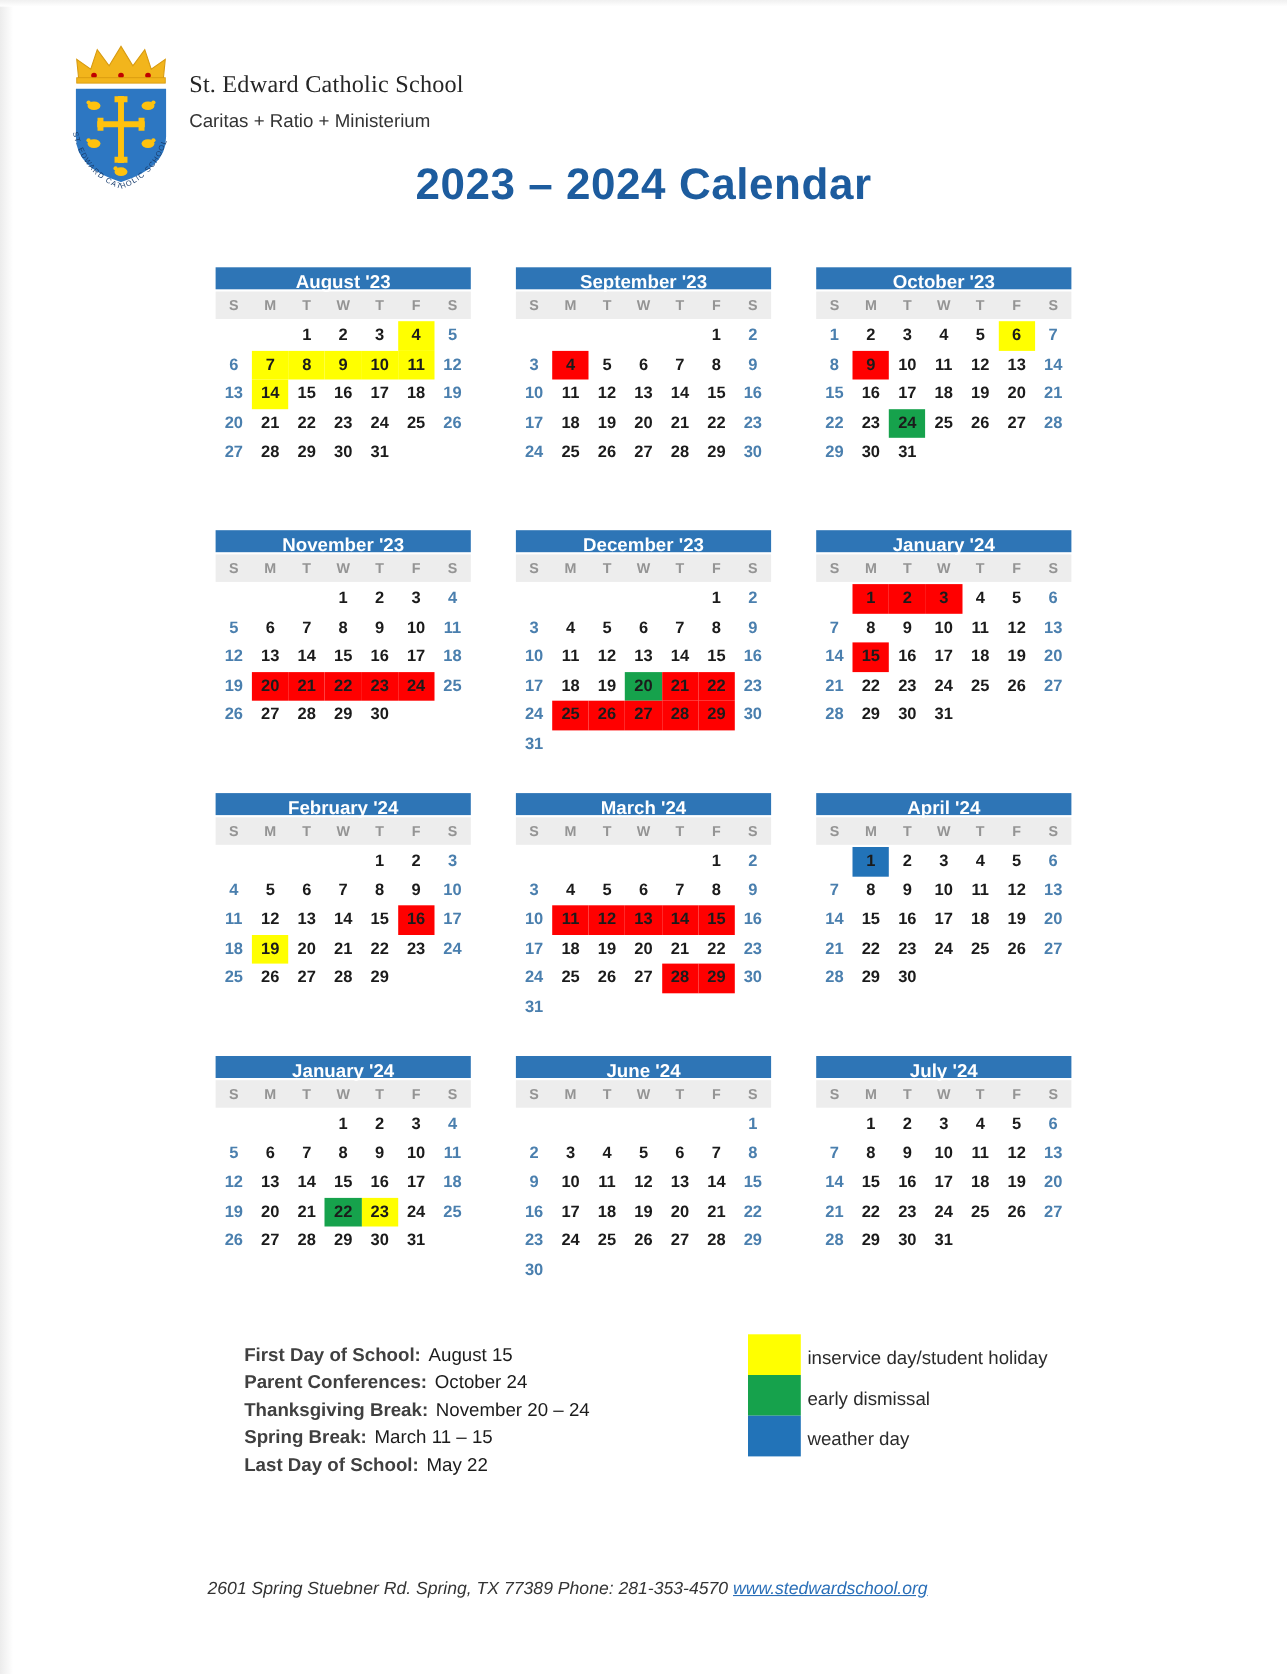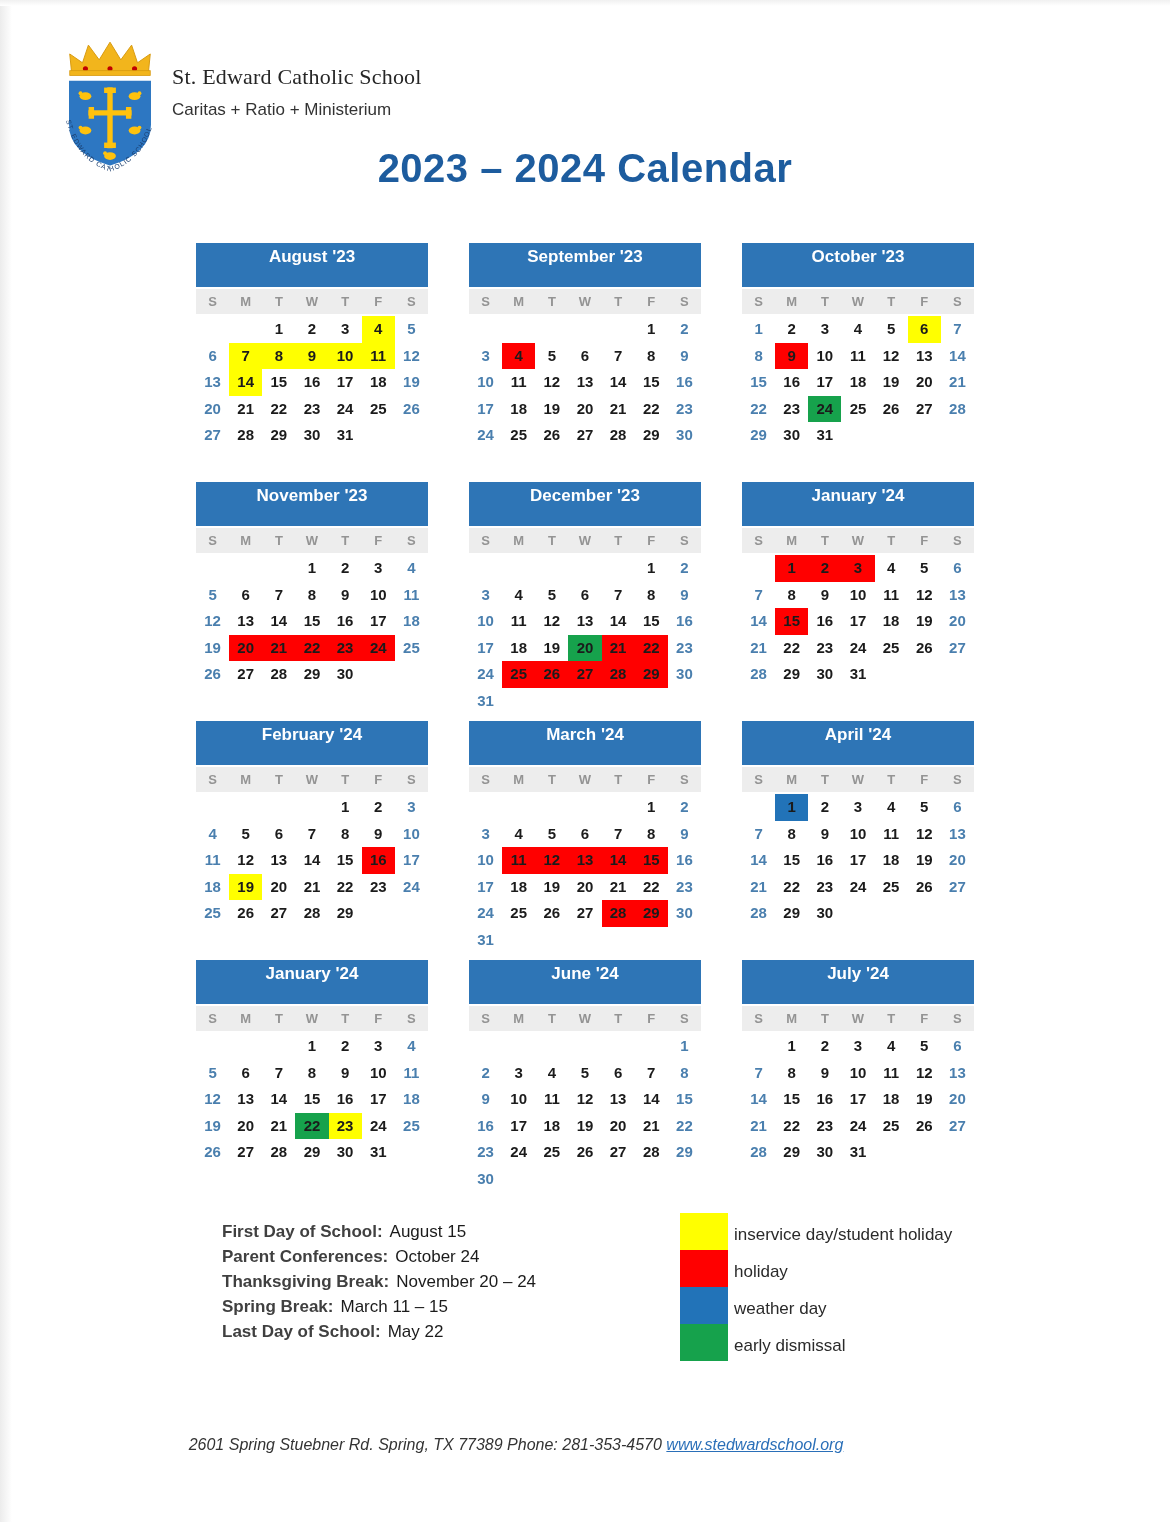--- a/index.html
+++ b/index.html
@@ -29,21 +29,21 @@
   }
 
   
   .months-grid {
     position:absolute; left:196px; top:243px; width:778px;
     display:grid; grid-template-columns:232px 232px 232px;
     justify-content:space-between; grid-auto-rows:239px; align-items:start;
   }
   .month { width:232px; }
   .month-title {
-    height:44px; line-height:28px; background:#2e75b6; color:#ffffff;
+    height:20px; line-height:28px; background:#2e75b6; color:#ffffff;
     font-weight:bold; font-size:17px; text-align:center;
   }
   .dow-row {
     margin-top:2px; display:grid; grid-template-columns:repeat(7,1fr);
     background:#ededed; height:25px; line-height:25px;
     color:#949494; font-weight:bold; font-size:13px; text-align:center;
   }
   .dates {
     display:grid; grid-template-columns:repeat(7,1fr); margin-top:2px;
   }
@@ -741,30 +741,26 @@
     <div class="kd-row"><span class="kd-label">Spring Break:</span><span class="kd-value">March 11 – 15</span></div>
     <div class="kd-row"><span class="kd-label">Last Day of School:</span><span class="kd-value">May 22</span></div>
   </div>
 
 <div class="legend">
     <div class="legend-row">
       <div class="legend-swatch" style="background: rgb(255, 255, 0);"></div>
       <span class="legend-label">inservice day/student holiday</span>
     </div>
     <div class="legend-row">
-      <div class="legend-swatch" style="background: rgb(255, 0, 0);"></div>
-      <span class="legend-label">holiday</span>
+      <div class="legend-swatch" style="background: rgb(22, 162, 76);"></div>
+      <span class="legend-label">early dismissal</span>
     </div>
     <div class="legend-row">
       <div class="legend-swatch" style="background: rgb(34, 115, 184);"></div>
       <span class="legend-label">weather day</span>
-    </div>
-    <div class="legend-row">
-      <div class="legend-swatch" style="background: rgb(22, 162, 76);"></div>
-      <span class="legend-label">early dismissal</span>
     </div>
   </div>
 
 <div class="footer">
   <span>2601 Spring Stuebner Rd. Spring, TX 77389  Phone:  281-353-4570</span>
   <span> </span>
   <a href="#">www.stedwardschool.org</a>
 </div>
 
 </body></html>

